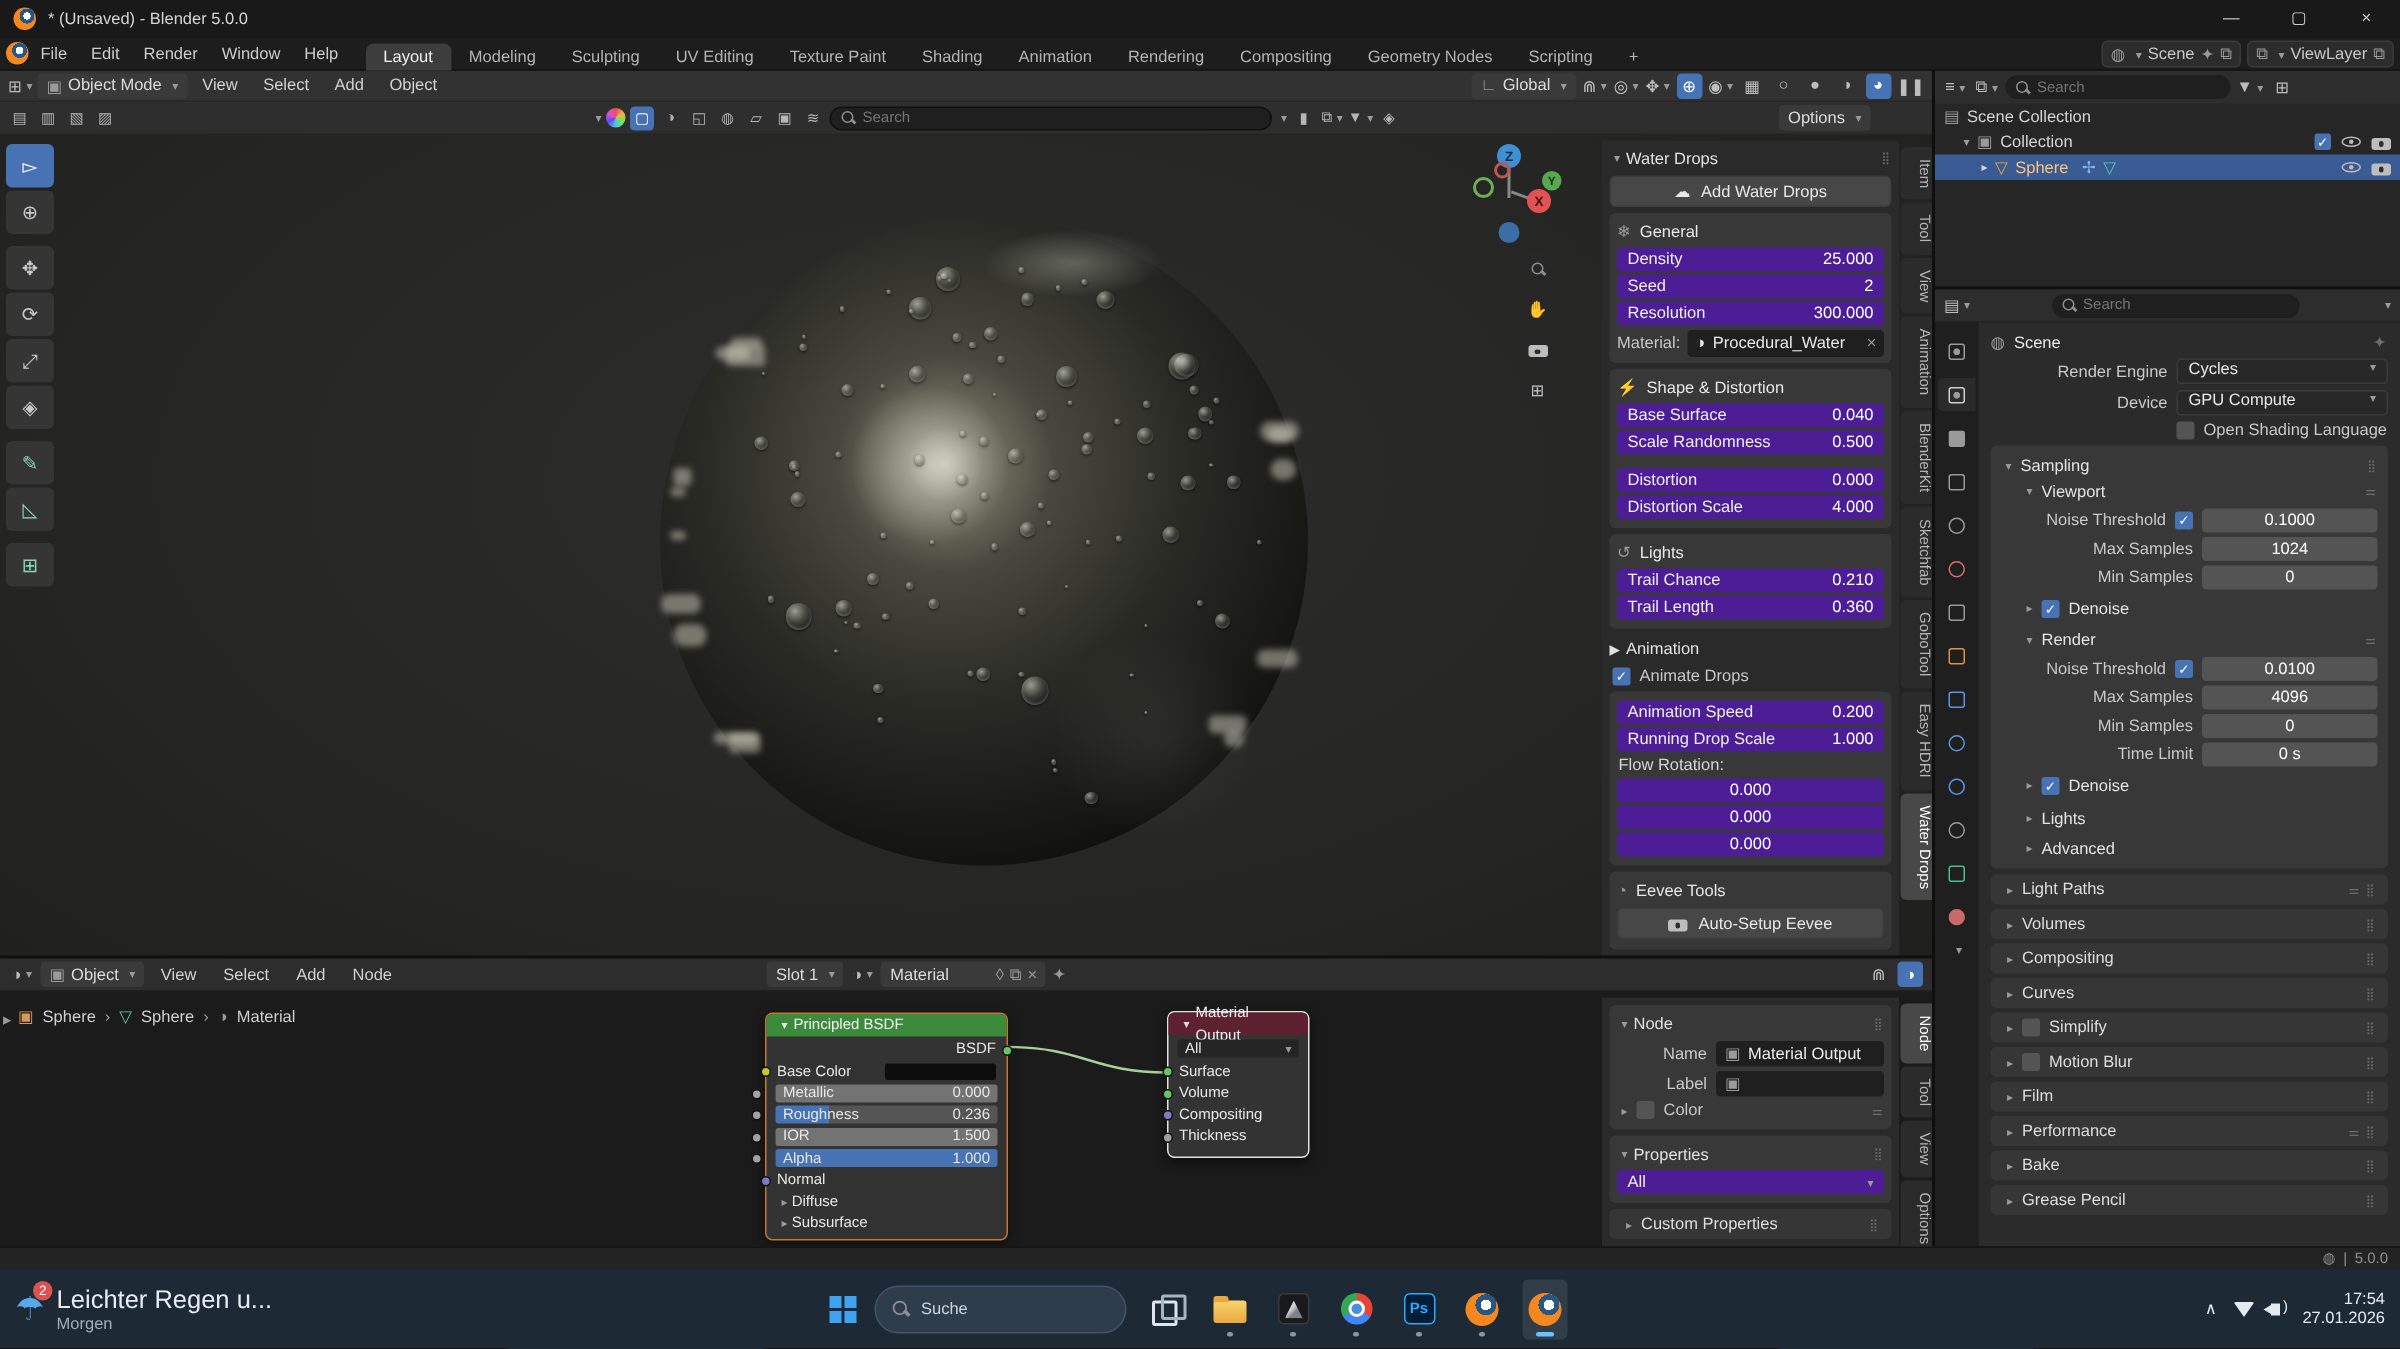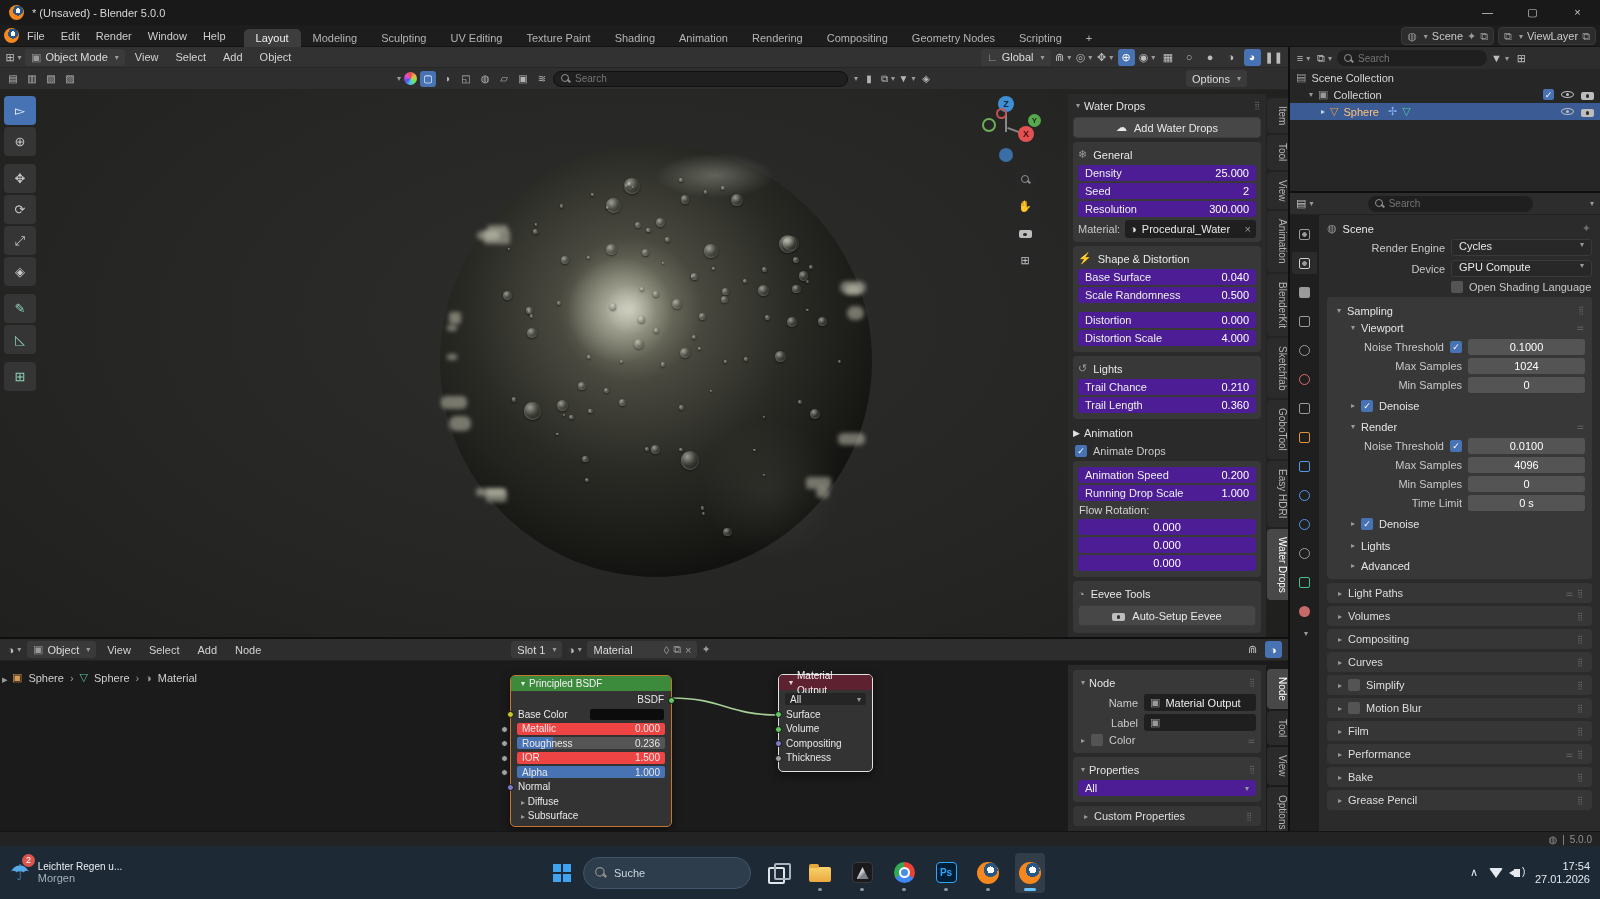--- a/index.html
+++ b/index.html
@@ -76,21 +76,21 @@
 .matfield{display:flex;align-items:center;gap:5px;background:#1f1f1f;border-radius:3px;height:18px;padding:0 5px;flex:1;color:#e8e8e8}
 
 .nodeed{height:194px;border-top:2px solid #0f0f0f;display:flex;flex-direction:column}
 .neh{height:22px;background:#2d2d2d;display:flex;align-items:center;gap:4px;padding:0 6px;border-bottom:1px solid #222}
 .necanvas{flex:1;position:relative;background:#1b1b1b;background-image:radial-gradient(#27272 7 1px,transparent 1px),radial-gradient(#272727 1px,transparent 1px);background-size:28px 28px;overflow:hidden}
 .crumb{position:absolute;left:12px;top:10px;display:flex;align-items:center;gap:6px;color:#cfcfcf}
 .node{position:absolute;background:#333;border-radius:5px;box-shadow:0 3px 8px rgba(0,0,0,.5);font-size:10px}
 .node-h{height:15px;line-height:15px;padding:0 7px;border-radius:4px 4px 0 0;color:#f2f2f2;display:flex;align-items:center;gap:4px}
 .nrow{display:flex;justify-content:space-between;align-items:center;height:12px;margin:2.5px 6px;padding:0 5px;border-radius:2px;color:#e8e8e8;position:relative}
 .nrow.plain{padding:0 1px}
-.nsl{background:#ef4444}
+.nsl{background:#737373}
 .sock{position:absolute;width:7px;height:7px;border-radius:50%;border:1px solid #111}
 .netabs{position:absolute;right:0;top:8px;display:flex;flex-direction:column;gap:2px;z-index:6}
 .nesb{position:absolute;right:22px;top:4px;bottom:0;width:198px;background:rgba(43,43,43,.96);padding:3px 5px;z-index:5;overflow:hidden}
 .frow{display:flex;align-items:center;gap:6px;margin:3px 0}
 .frow .flab{width:60px;text-align:right;color:#cbcbcb}
 .dfield{flex:1;display:flex;align-items:center;gap:5px;background:#1f1f1f;border-radius:3px;height:17px;padding:0 6px;color:#ececec}
 .sect{display:flex;align-items:center;gap:6px;background:#363636;border-radius:4px;height:20px;padding:0 8px;margin:3px 0;color:#dedede}
 
 .rightcol{flex:1;display:flex;flex-direction:column;min-width:0}
 .outliner{height:146px;background:#262626;border-bottom:2px solid #0f0f0f;display:flex;flex-direction:column}
@@ -1001,21 +1001,21 @@
   <div class="statusbar">
     <span>◍</span>
     <span>|</span>
     <span>5.0.0</span>
   </div>
 
   <div class="taskbar">
     <div class="weather">
       <span style="position:relative;font-size:22px;color:#57a9e8">☂<span class="wbadge">2</span></span>
       <span>
-        <div style="font-size:10px">Leichter Regen u...</div>
+        <div style="font-size:17px">Leichter Regen u...</div>
         <div style="color:#9fb0bd;font-size:11px">Morgen</div>
       </span>
     </div>
     <div class="tb-center">
       <span class="winlogo">
           <span></span>
           <span></span>
           <span></span>
           <span></span>
         </span>

